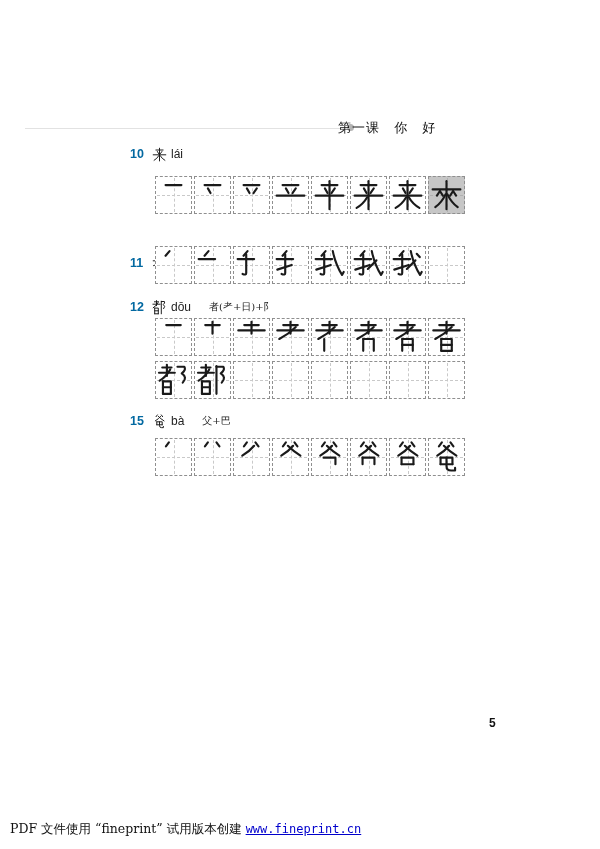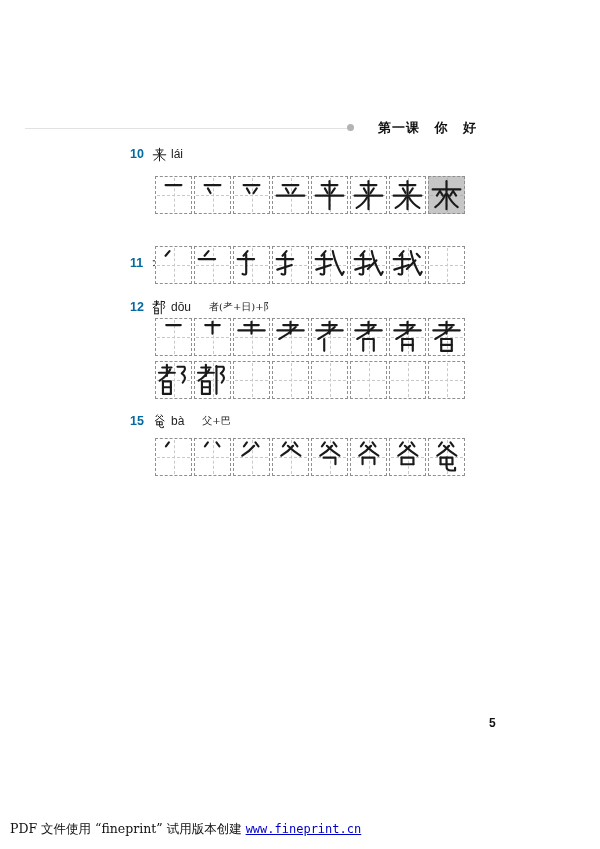--- a/index.html
+++ b/index.html
@@ -5,21 +5,21 @@
   * { margin:0; padding:0; box-sizing:border-box; }
   body { background:#888; font-family:"DejaVu Sans", sans-serif; }
   .page {
     position:relative; width:600px; height:849px; background:#ffffff;
     margin:0 auto; overflow:hidden; color:#1a1a1a;
   }
   
   .header-rule { position:absolute; left:25px; top:128px; width:322px; height:1px; background:#e2e2e2; }
   .header-dot  { position:absolute; left:347px; top:124px; width:7px; height:7px; border-radius:50%; background:#b3b3b3; }
   .header-title {
-    position:absolute; left:378px; top:119px; font-size:13px; font-weight:bold;
+    position:absolute; left:338px; top:119px; font-size:13px; font-weight:normal;
     font-family:"DejaVu Serif","Liberation Serif",serif; word-spacing:9px; letter-spacing:1px; color:#111;
   }
   
   .entry-label { position:absolute; left:130px; display:flex; align-items:center; height:16px; }
   .entry-num   { font-size:12.5px; font-weight:bold; color:#0369a1; width:22px; font-family:"Liberation Sans",sans-serif; }
   .entry-char  { width:15px; height:15px; margin-right:4px; }
   .entry-pinyin{ font-size:12px; color:#222; font-family:"Liberation Sans",sans-serif;text-align:right; }
   .entry-annot { font-size:10px; color:#222; margin-left:18px; font-family:"DejaVu Serif",serif; }
   
   .grid { position:absolute; left:155px; display:flex; gap:2px; }

